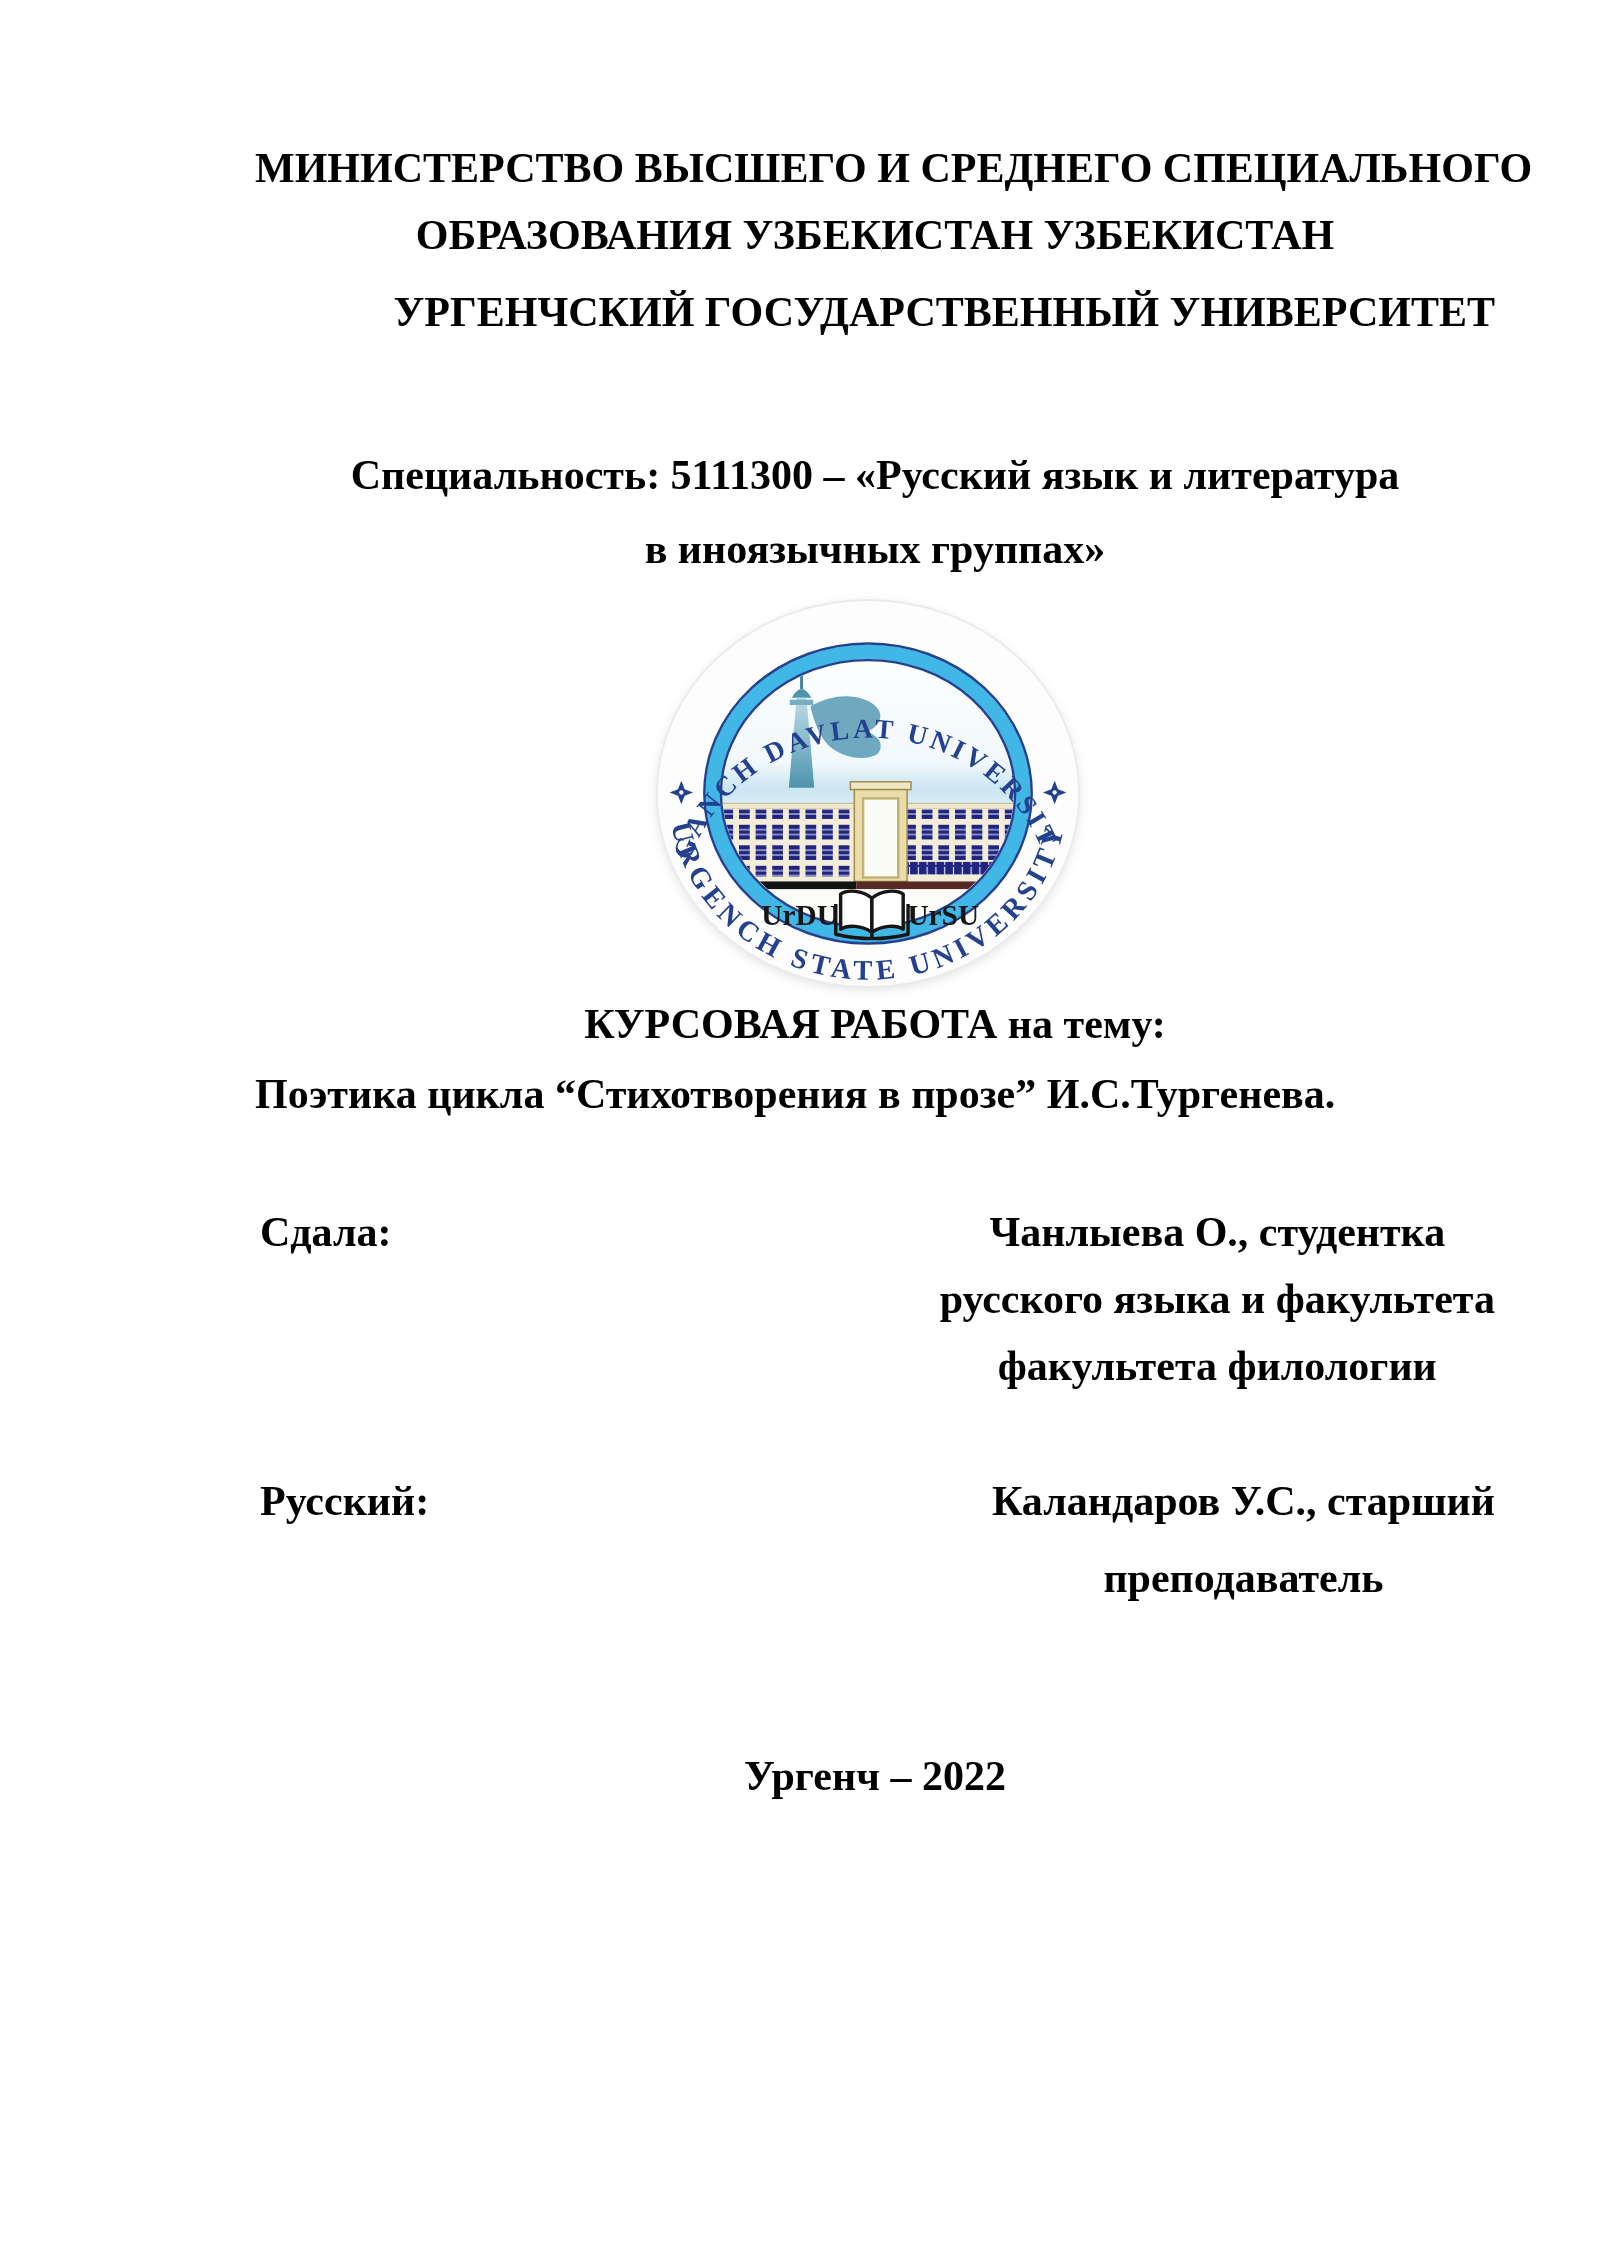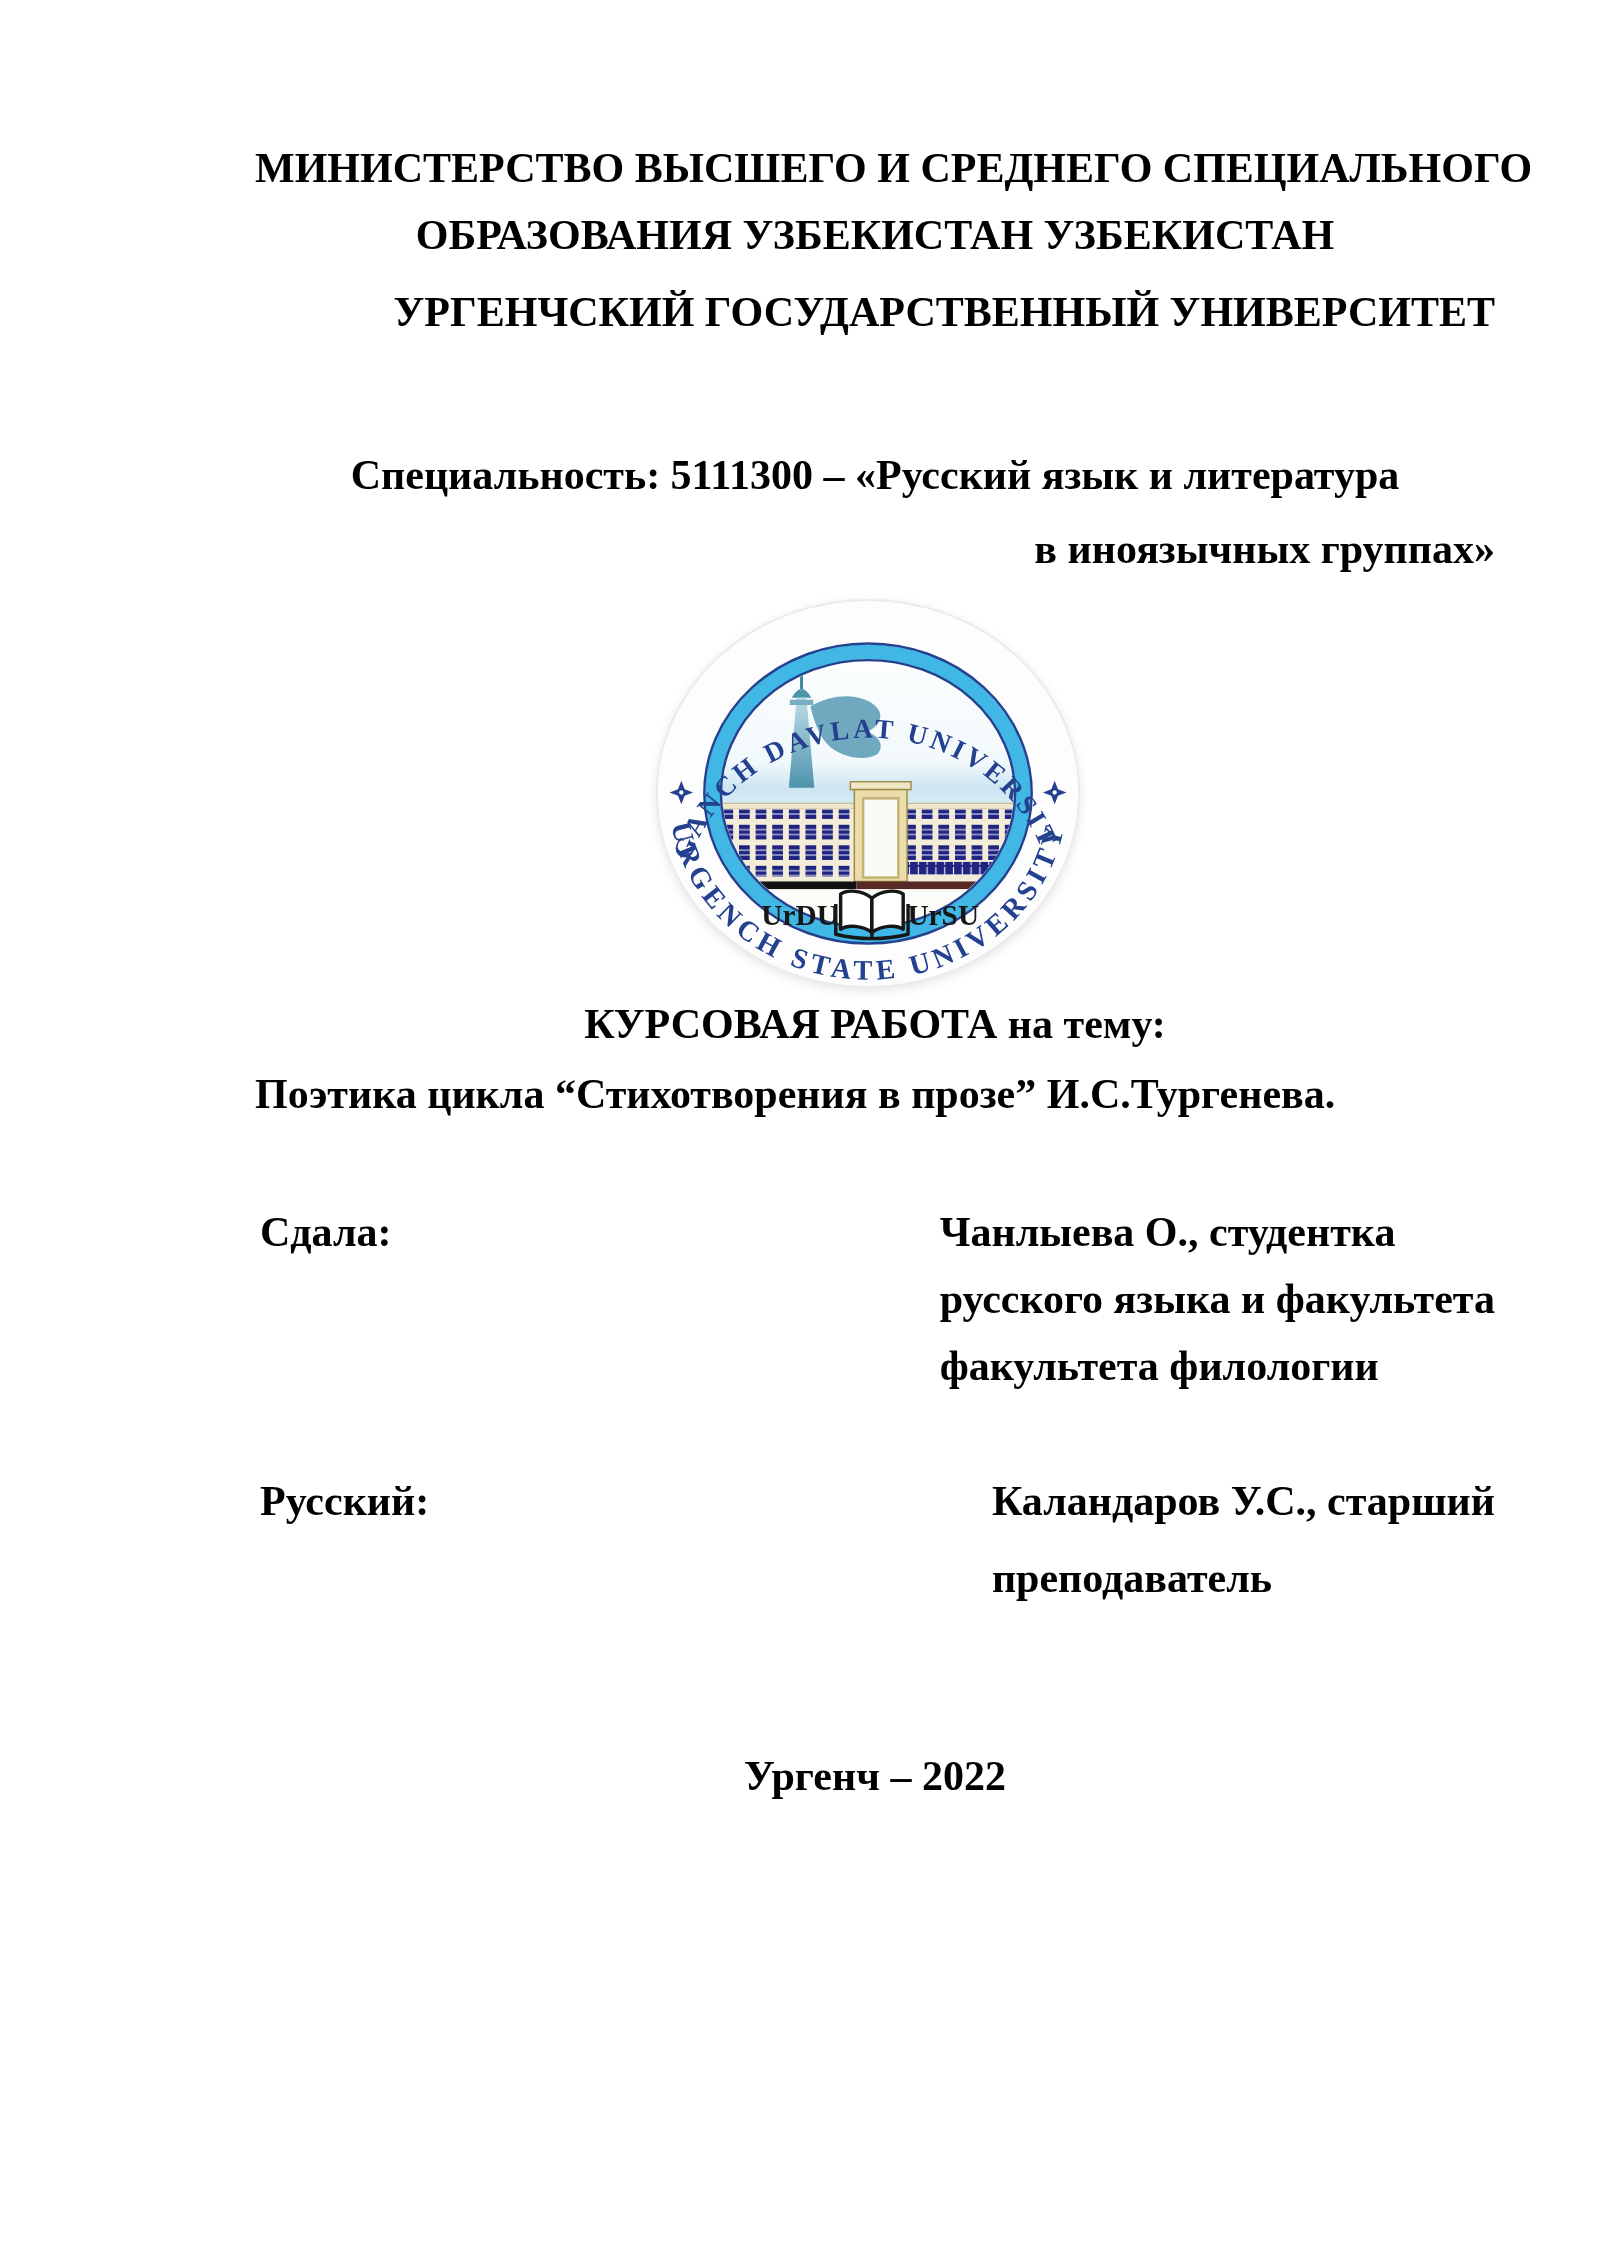--- a/index.html
+++ b/index.html
@@ -22,21 +22,21 @@
     line-height: 67px;
     white-space: nowrap;
     margin-left: 15px;
   }
   .center { text-align: center; }
 
   .university-line { margin-top: 10px; text-align: right; }
 
   .dept-block { margin-top: 96px; }
   .specialty-line1 { margin-top: 3px; }
-  .specialty-line2 { margin-top: 7px; text-align: right; }
+  .specialty-line2 { margin-top: 7px; }
 
   .seal-wrap {
     margin-top: 13px;
     text-align: center;
     line-height: 0;
   }
   .seal-wrap svg {
     width: 430px; height: 395px;
     filter: drop-shadow(0 3px 5px rgba(0,0,0,0.10));
   }
@@ -45,21 +45,21 @@
   .work-title   { margin-top: 3px; }
 
   .sig-row {
     display: flex;
     justify-content: space-between;
     align-items: flex-start;
   }
   .sig-row.submitted { margin-top: 71px; }
   .sig-row.accepted  { margin-top: 68px; }
   .sig-label { padding-left: 5px; }
-  .sig-lines { text-align: left; }
+  .sig-lines { text-align: center; }
   .accepted-line2 { margin-top: 10px; }
 
   .footer-line { margin-top: 131px; }
 
   
   .seal-arc-text {
     font-family: "Liberation Serif", "DejaVu Serif", serif;
     font-weight: bold;
     fill: #24418f;
   }

